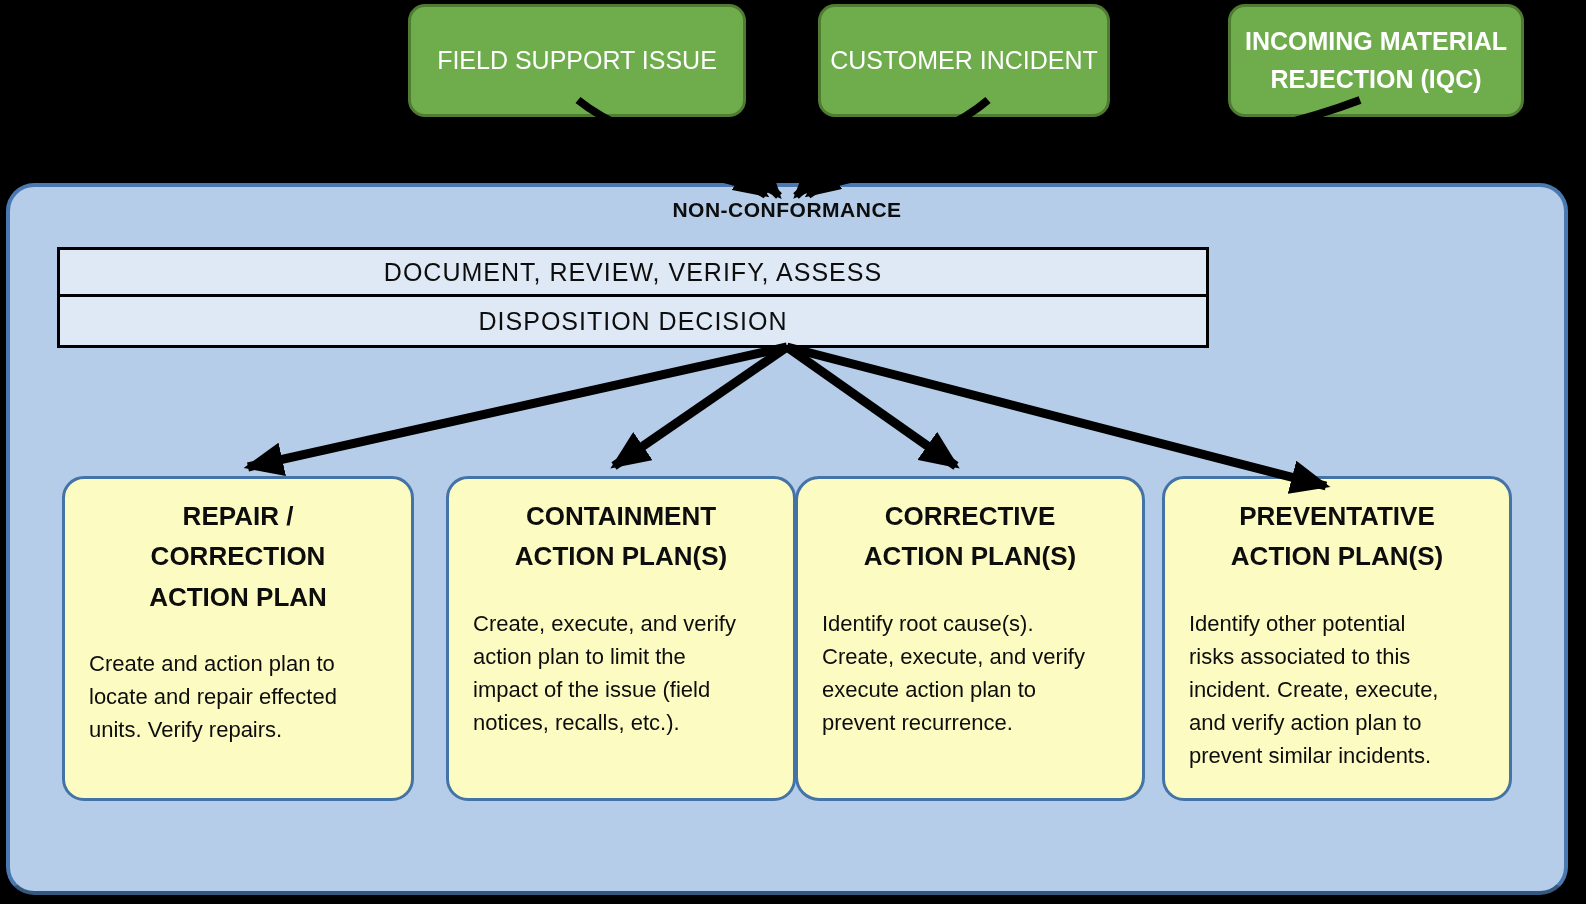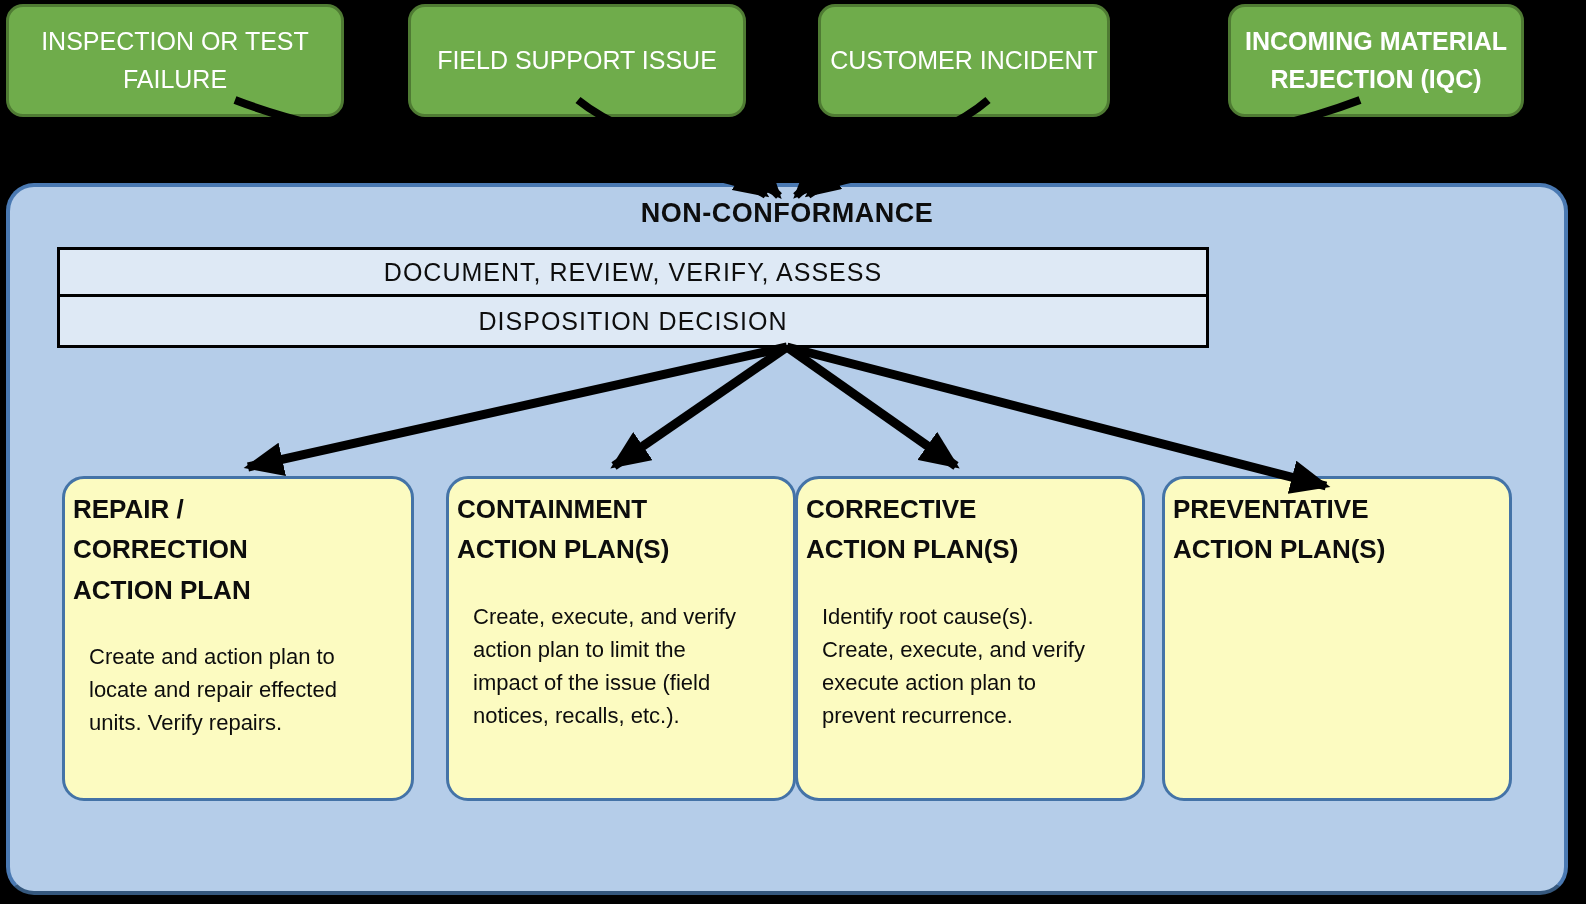--- a/index.html
+++ b/index.html
@@ -51,21 +51,21 @@
     left:6px;top:183px;width:1562px;height:712px;
     background:var(--panel-fill);
     border:4px solid var(--panel-border);
     border-bottom-color:#35587E;
     border-radius:28px;
     z-index:1;
   }
   .panel-title{
     position:absolute;left:0;top:11px;width:100%;
     text-align:center;
-    font-size:27px;font-weight:bold;
+    font-size:21px;font-weight:bold;
     color:var(--text-dark);
     letter-spacing:0.5px;
   }
   .step-bar{
     position:absolute;left:47px;width:1152px;height:50px;
     background:var(--bar-fill);
     border:3px solid var(--bar-border);
     display:flex;align-items:center;justify-content:center;
     font-size:25px;color:var(--text-dark);
     letter-spacing:1px;
@@ -81,21 +81,22 @@
     border:3px solid var(--card-border);
     border-radius:22px;
     color:var(--text-dark);
     z-index:2;
   }
   .plan1{left:52px;width:352px;}
   .plan2{left:436px;width:350px;}
   .plan3{left:785px;width:350px;border-radius:24px;}
   .plan4{left:1152px;width:350px;}
   .plan-title{
-    margin:10px 8px 0;
+    margin:17px 8px 0;
+    text-align:center;
     font-size:26px;font-weight:bold;
     line-height:1.55;
     white-space:pre-line;
   }
   .plan-body{
     margin:30px 20px 0 24px;
     font-size:22px;
     line-height:1.5;
     white-space:pre-line;
   }
@@ -105,24 +106,20 @@
     position:absolute;left:0;top:0;width:1586px;height:904px;
     z-index:3;
     pointer-events:none;
   }
 </style>
 </head>
 <body>
 
 <div class="canvas">
 
-  <div class="source-box src1">
-    <span>INSPECTION OR TEST
-FAILURE</span>
-  </div>
   <div class="source-box src2">
     <span>FIELD SUPPORT ISSUE</span>
   </div>
   <div class="source-box src3">
     <span>CUSTOMER INCIDENT</span>
   </div>
   <div class="source-box src4">
     <span>INCOMING MATERIAL
 REJECTION (IQC)</span>
   </div>
@@ -156,20 +153,25 @@
       <div class="plan-title">CORRECTIVE
 ACTION PLAN(S)</div>
       <div class="plan-body">Identify root cause(s).
 Create, execute, and verify
 execute action plan to
 prevent recurrence.</div>
     </div>
     <div class="plan-card plan4">
       <div class="plan-title">PREVENTATIVE
 ACTION PLAN(S)</div>
+      <div class="plan-body">Identify other potential
+risks associated to this
+incident.  Create, execute,
+and verify action plan to
+prevent similar incidents.</div>
     </div>
 
   </div>
 
   <svg class="arrows" viewBox="0 0 1586 904" xmlns="http://www.w3.org/2000/svg">
     <defs>
       <marker id="ah" markerWidth="4.4" markerHeight="3.8" refX="3.9" refY="1.9" orient="auto">
         <path d="M0,0 L4.4,1.9 L0,3.8 z" fill="#000000"></path>
       </marker>
     </defs>

